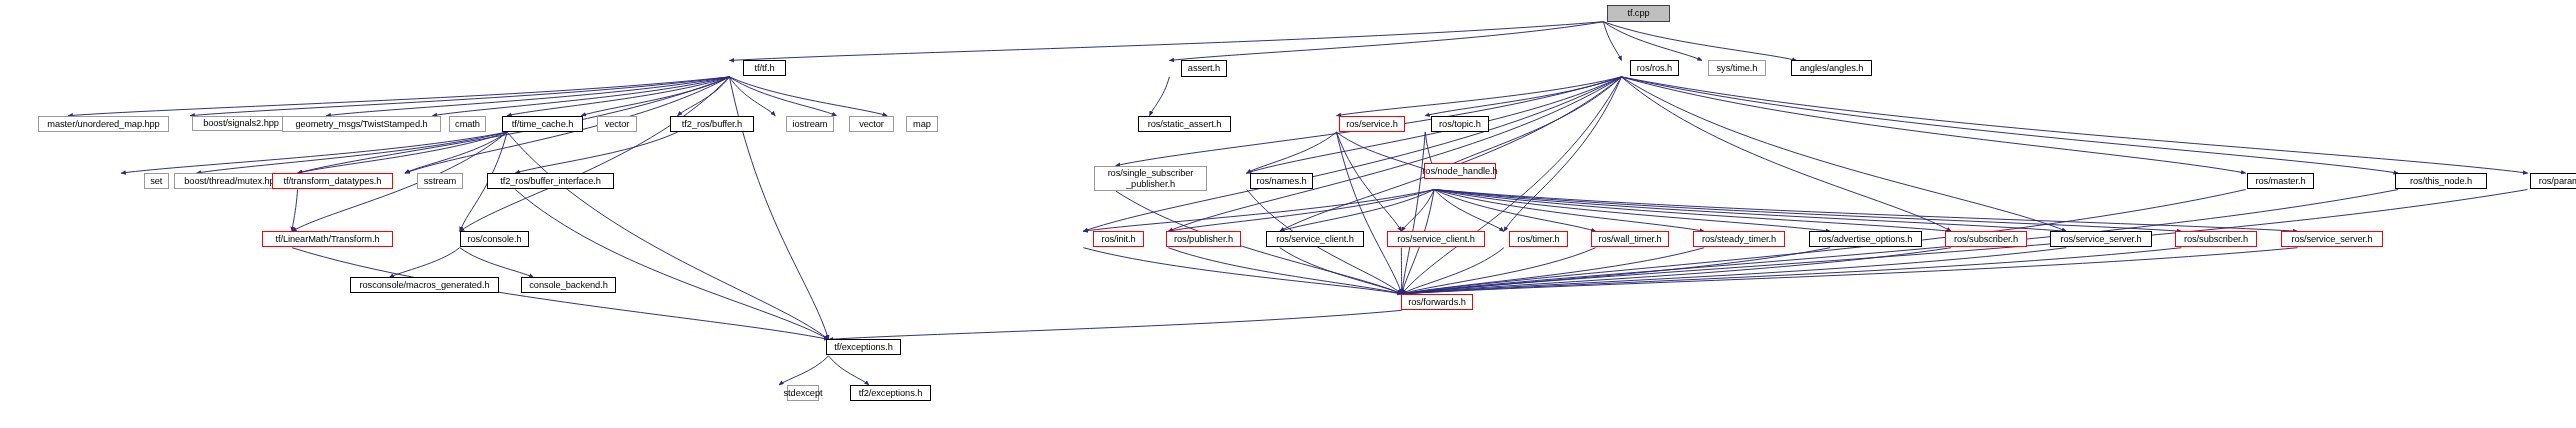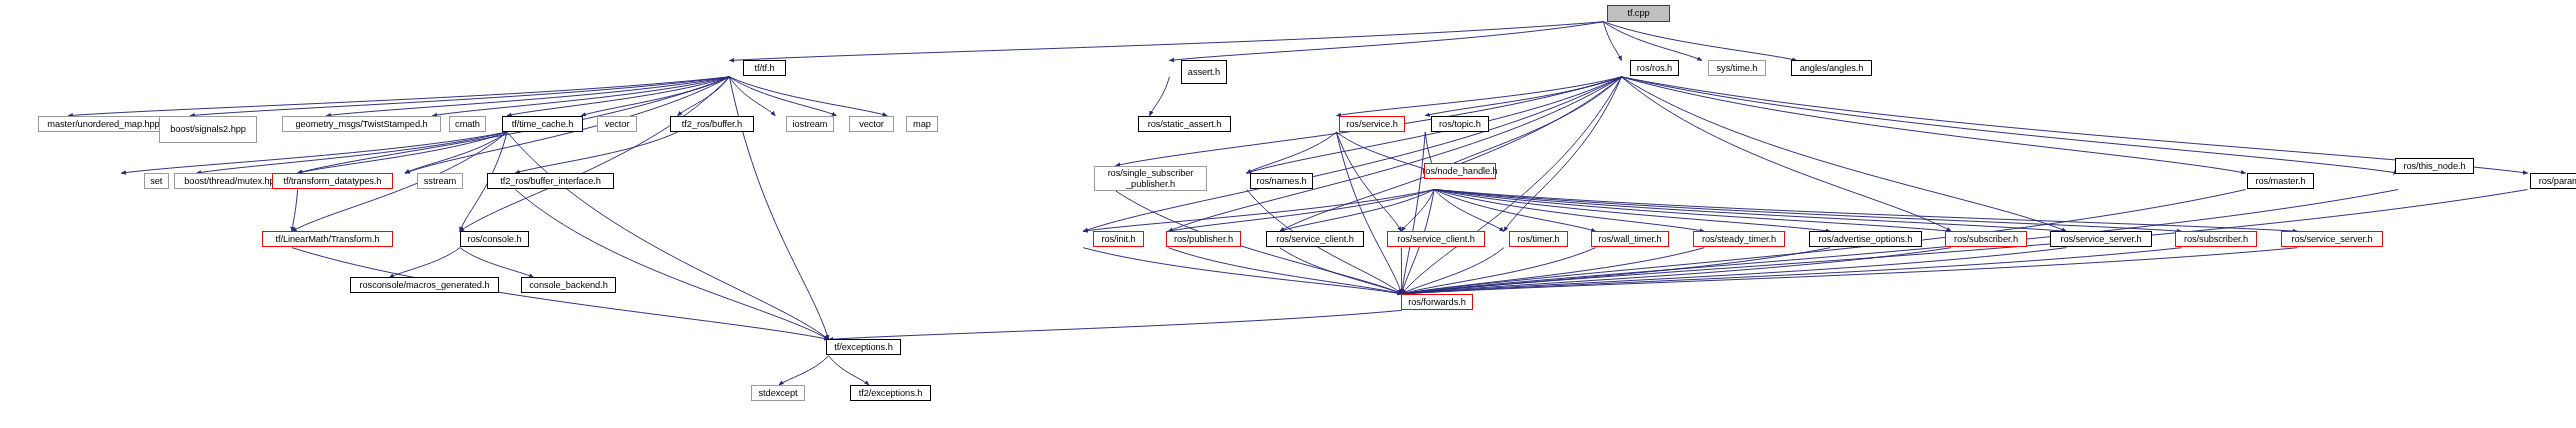--- a/index.html
+++ b/index.html
@@ -138,26 +138,26 @@
       <path d="M2925,332 C2611.35,366.1 2067.69,380.36 1879.5,394" fill="none" stroke="#2a2a7a" stroke-width="1.3" marker-end="url(#ah)"></path>
       <path d="M3080.5,332 C2720.2,366.1 2095.68,380.36 1879.5,394" fill="none" stroke="#2a2a7a" stroke-width="1.3" marker-end="url(#ah)"></path>
       <path d="M691,254 C817,364.55 1035.4,410.78 1111,455" fill="none" stroke="#2a2a7a" stroke-width="1.3" marker-end="url(#ah)"></path>
       <path d="M391.5,332 C607.35,399.65 981.49,427.94 1111,455" fill="none" stroke="#2a2a7a" stroke-width="1.3" marker-end="url(#ah)"></path>
       <path d="M1879.5,416 C1648.95,437.45 1249.33,446.42 1111,455" fill="none" stroke="#2a2a7a" stroke-width="1.3" marker-end="url(#ah)"></path>
       <path d="M1111,477 C1091.05,498.45 1056.47,507.42 1044.5,516" fill="none" stroke="#2a2a7a" stroke-width="1.3" marker-end="url(#ah)"></path>
       <path d="M1111,477 C1127.2,498.45 1155.28,507.42 1165,516" fill="none" stroke="#2a2a7a" stroke-width="1.3" marker-end="url(#ah)"></path>
     </svg>
 <div class="node root" style="left: 1572px; top: 5.2px; width: 63px; height: 16.4px;">tf.cpp</div>
     <div class="node black" style="left: 708px; top: 60px; width: 43px; height: 16.4px;">tf/tf.h</div>
-    <div class="node black" style="left: 1146px; top: 60px; width: 46px; height: 24px;">assert.h</div>
+    <div class="node black" style="left: 1146px; top: 60px; width: 46px; height: 17px;">assert.h</div>
     <div class="node black" style="left: 1595px; top: 60px; width: 49px; height: 16.4px;">ros/ros.h</div>
     <div class="node grey" style="left: 1673px; top: 60px; width: 58px; height: 16.4px;">sys/time.h</div>
     <div class="node black" style="left: 1756px; top: 60px; width: 81px; height: 16.4px;">angles/angles.h</div>
     <div class="node grey" style="left: 3px; top: 116px; width: 131px; height: 16.4px;">master/unordered_map.hpp</div>
-    <div class="node grey" style="left: 124px; top: 116px; width: 98px; height: 27px;">boost/signals2.hpp</div>
+    <div class="node grey" style="left: 157px; top: 116px; width: 98px; height: 15px;">boost/signals2.hpp</div>
     <div class="node grey" style="left: 247px; top: 116px; width: 159px; height: 16.4px;">geometry_msgs/TwistStamped.h</div>
     <div class="node grey" style="left: 414px; top: 116px; width: 37px; height: 16.4px;">cmath</div>
     <div class="node black" style="left: 467px; top: 116px; width: 81px; height: 16.4px;">tf/time_cache.h</div>
     <div class="node grey" style="left: 562px; top: 116px; width: 40px; height: 16.4px;">vector</div>
     <div class="node black" style="left: 635px; top: 116px; width: 84px; height: 16.4px;">tf2_ros/buffer.h</div>
     <div class="node grey" style="left: 751px; top: 116px; width: 48px; height: 16.4px;">iostream</div>
     <div class="node grey" style="left: 814px; top: 116px; width: 45px; height: 16.4px;">vector</div>
     <div class="node grey" style="left: 871px; top: 116px; width: 32px; height: 16.4px;">map</div>
     <div class="node black" style="left: 1103px; top: 116px; width: 93px; height: 16.4px;">ros/static_assert.h</div>
     <div class="node red" style="left: 1304px; top: 116px; width: 66px; height: 16.4px;">ros/service.h</div>
@@ -165,36 +165,36 @@
     <div class="node grey" style="left: 109px; top: 173px; width: 24.6px; height: 16.4px;">set</div>
     <div class="node grey" style="left: 139px; top: 173px; width: 116px; height: 16.4px;">boost/thread/mutex.hpp</div>
     <div class="node red" style="left: 237px; top: 173px; width: 121px; height: 16.4px;">tf/transform_datatypes.h</div>
     <div class="node grey" style="left: 382px; top: 173px; width: 46px; height: 16.4px;">sstream</div>
     <div class="node black" style="left: 452px; top: 173px; width: 127px; height: 16.4px;">tf2_ros/buffer_interface.h</div>
     <div class="node grey two-line" style="left: 1059px; top: 166px; width: 113px; height: 25px;">ros/single_subscriber
 _publisher.h</div>
     <div class="node black" style="left: 1215px; top: 173px; width: 63px; height: 16.4px;">ros/names.h</div>
     <div class="node red" style="left: 1389px; top: 163px; width: 72px; height: 16.4px;">ros/node_handle.h</div>
     <div class="node black" style="left: 2212px; top: 173px; width: 67px; height: 16.4px;">ros/master.h</div>
-    <div class="node black" style="left: 2360px; top: 158px; width: 79px; height: 16.4px;">ros/this_node.h</div>
+    <div class="node black" style="left: 2360px; top: 173px; width: 92px; height: 16.4px;">ros/this_node.h</div>
     <div class="node black" style="left: 2495px; top: 173px; width: 66px; height: 16.4px;">ros/param.h</div>
     <div class="node red" style="left: 227px; top: 231px; width: 131px; height: 16.4px;">tf/LinearMath/Transform.h</div>
     <div class="node black" style="left: 425px; top: 231px; width: 69px; height: 16.4px;">ros/console.h</div>
     <div class="node red" style="left: 1058px; top: 231px; width: 51px; height: 16.4px;">ros/init.h</div>
     <div class="node red" style="left: 1131px; top: 231px; width: 75px; height: 16.4px;">ros/publisher.h</div>
     <div class="node black" style="left: 1231px; top: 231px; width: 98px; height: 16.4px;">ros/service_client.h</div>
     <div class="node red" style="left: 1352px; top: 231px; width: 98px; height: 16.4px;">ros/service_client.h</div>
     <div class="node red" style="left: 1474px; top: 231px; width: 59px; height: 16.4px;">ros/timer.h</div>
     <div class="node red" style="left: 1556px; top: 231px; width: 78px; height: 16.4px;">ros/wall_timer.h</div>
     <div class="node red" style="left: 1658px; top: 231px; width: 92px; height: 16.4px;">ros/steady_timer.h</div>
     <div class="node black" style="left: 1774px; top: 231px; width: 113px; height: 16.4px;">ros/advertise_options.h</div>
     <div class="node red" style="left: 1910px; top: 231px; width: 82px; height: 16.4px;">ros/subscriber.h</div>
     <div class="node black" style="left: 2015px; top: 231px; width: 102px; height: 16.4px;">ros/service_server.h</div>
     <div class="node red" style="left: 2140px; top: 231px; width: 82px; height: 16.4px;">ros/subscriber.h</div>
     <div class="node red" style="left: 2246px; top: 231px; width: 102px; height: 16.4px;">ros/service_server.h</div>
     <div class="node black" style="left: 315px; top: 277px; width: 149px; height: 16.4px;">rosconsole/macros_generated.h</div>
     <div class="node black" style="left: 486px; top: 277px; width: 95px; height: 16.4px;">console_backend.h</div>
     <div class="node red" style="left: 1366px; top: 294px; width: 72px; height: 16.4px;">ros/forwards.h</div>
     <div class="node black" style="left: 791px; top: 339px; width: 75px; height: 16.4px;">tf/exceptions.h</div>
-    <div class="node grey" style="left: 716px; top: 385px; width: 54px; height: 16.4px; text-align: right;">stdexcept</div>
+    <div class="node grey" style="left: 752px; top: 385px; width: 32px; height: 16.4px; text-align: right;">stdexcept</div>
     <div class="node black" style="left: 815px; top: 385px; width: 81px; height: 16.4px;">tf2/exceptions.h</div>
   </div>
 
 
 </body></html>

